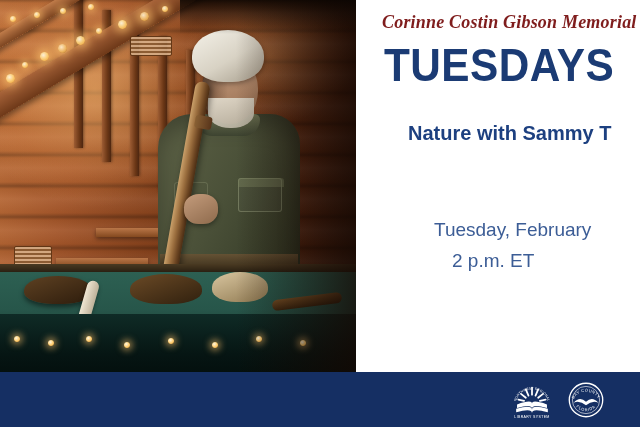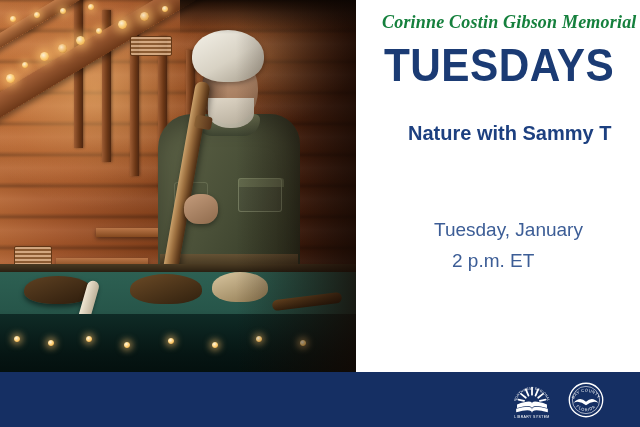--- a/index.html
+++ b/index.html
@@ -113,21 +113,21 @@
   .stick{ position:absolute; left:272px; top:32px; width:70px; height:11px;
           transform:rotate(-7deg); border-radius:6px;
           background:linear-gradient(to bottom,#7a5227,#3c260f); }
   .lights-row .bulb{ opacity:.95; }
 
   
   .content{ position:absolute; left:356px; top:0; width:284px; height:372px;
             background:#ffffff; overflow:hidden; }
   .series-name{ position:absolute; left:26px; top:12px; white-space:nowrap;
             font-family:"Liberation Serif", serif; font-style:italic; font-weight:700;
-            font-size:18px; letter-spacing:.2px; color:#15803d; }
+            font-size:18px; letter-spacing:.2px; color:#7f1d1d; }
   .series-title{ position:absolute; left:28px; top:42px; white-space:nowrap;
             font-family:"Liberation Sans", sans-serif; font-weight:700;
             font-size:46px; line-height:46px; letter-spacing:.5px;
             color:#1b3b74; transform:scaleX(.92); transform-origin:left top; }
   .event-title{ position:absolute; left:38px; top:118px; width:300px;
             font-family:"Liberation Sans", sans-serif; font-weight:700;
             font-size:20px; line-height:30px; color:#1d4080; white-space:nowrap; }
   .event-title .l2{ display:block; margin-left:14px; }
   .event-date{ position:absolute; left:78px; top:214px; width:300px;
             font-family:"Liberation Sans", sans-serif; font-weight:400;
@@ -225,21 +225,21 @@
   <div class="content">
     <div class="series-name">Corinne Costin Gibson Memorial</div>
 
     <div class="series-title">TUESDAYS</div>
 
     <div class="event-title">
       <span class="l2">Nature with Sammy T</span>
     </div>
 
     <div class="event-date">
-      <span>Tuesday, January</span>
+      <span>Tuesday, February</span>
       <span class="l2">2 p.m. ET</span>
     </div>
   </div>
 
   <div class="footer">
     <div class="logos">
 
       <div class="logo">
         <svg viewBox="0 0 100 100" width="44" height="44" aria-hidden="true">
           <g fill="#ffffff">

